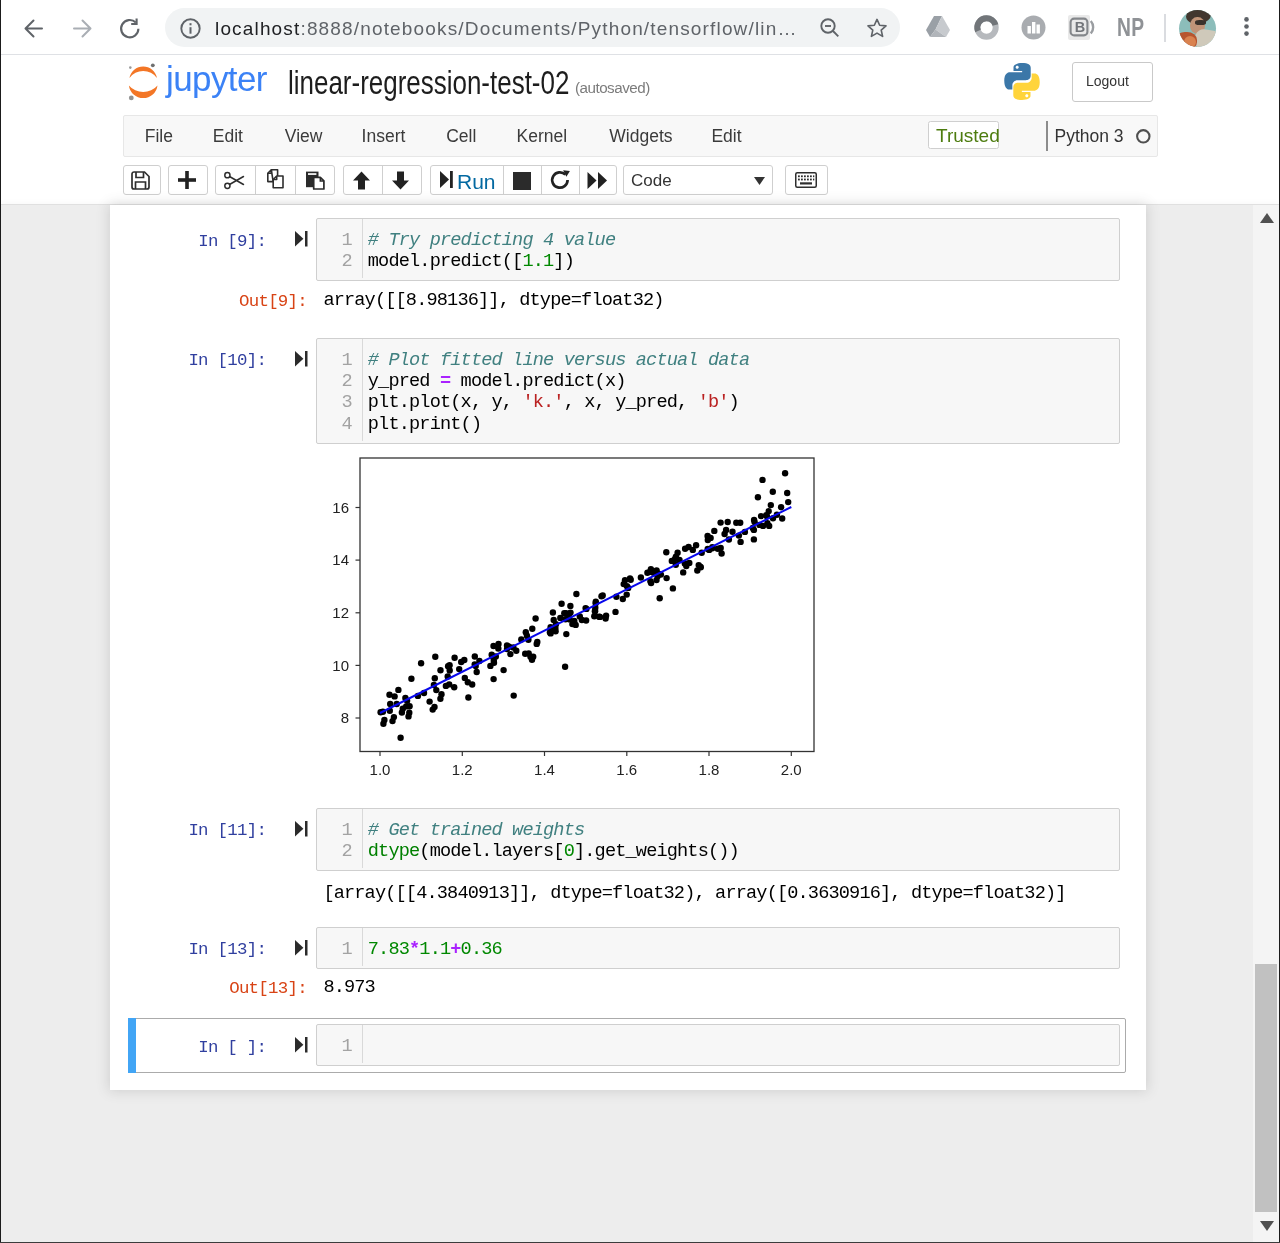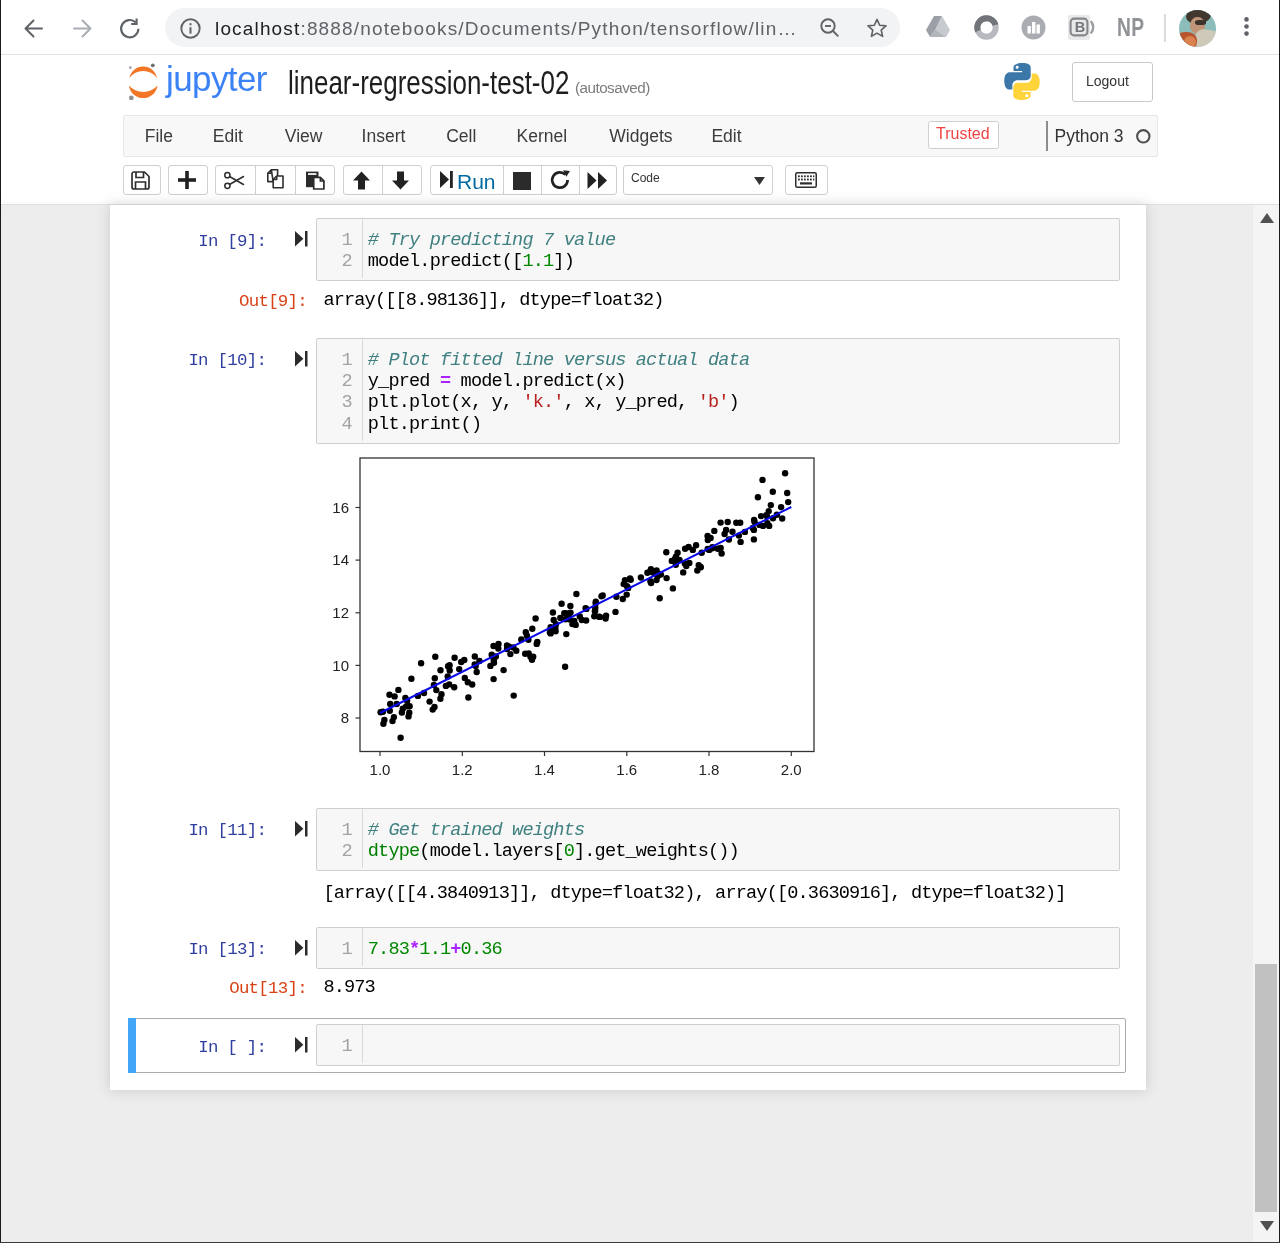--- a/index.html
+++ b/index.html
@@ -123,21 +123,21 @@
 <div class="abs" style="left:122.7px;top:114.6px;width:1033px;height:40.4px;background:#f8f8f8;border:1px solid #e7e7e7;border-radius:2px"></div>
 <div class="mi" style="left:144.8px;top:126px">File</div>
 <div class="mi" style="left:212.8px;top:126px">Edit</div>
 <div class="mi" style="left:284.8px;top:126px">View</div>
 <div class="mi" style="left:361.6px;top:126px">Insert</div>
 <div class="mi" style="left:446.2px;top:126px">Cell</div>
 <div class="mi" style="left:516.5px;top:126px">Kernel</div>
 <div class="mi" style="left:609.3px;top:126px">Widgets</div>
 <div class="mi" style="left:711.4px;top:126px">Edit</div>
 <div class="abs" style="left:928px;top:120.5px;width:68.5px;height:26px;border:1px solid #cfcfcf;border-radius:2.5px;background:#fff"></div>
-<div class="abs" style="left:936px;top:124.5px;font-size:16px;color:#ef4444">Trusted</div>
+<div class="abs" style="left:936px;top:124.5px;font-size:19px;color:#4d7c0f">Trusted</div>
 <div class="abs" style="left:1046px;top:121px;width:1.6px;height:30px;background:#8c8c8c"></div>
 <div class="mi" style="left:1054.5px;top:126px;color:#333">Python 3</div>
 <svg style="left:1136px;top:128.8px" width="14.6" height="14.6" viewBox="0 0 14.6 14.6">
   <circle cx="7.3" cy="7.3" r="6.2" fill="none" stroke="#4f4f4f" stroke-width="2.1"></circle>
 </svg>
 
 <div class="tbtn" style="left:122.8px;top:165.2px;width:36.5px"></div>
 <div class="tbtn" style="left:168.1px;top:165.2px;width:37.6px"></div>
 <div class="tbtn" style="left:214.5px;top:165.2px;width:118px"></div>
 <div class="abs" style="left:254.5px;top:166.2px;width:1px;height:28px;background:#cfcfcf"></div>
@@ -195,21 +195,21 @@
 <div class="abs" style="left:457px;top:170px;font-size:21px;color:#0369a1">Run</div>
 <div class="abs" style="left:512.5px;top:171.5px;width:18.5px;height:18.5px;background:#2b2b2b"></div>
 <svg style="left:550px;top:170px" width="20" height="20" viewBox="0 0 20 20" fill="none">
   <path d="M17.6 10 A7.7 7.7 0 1 1 15.4 4.6" stroke="#222" stroke-width="2.7"></path>
   <polygon points="13.1,0.3 19.9,0.9 16.4,6.8" fill="#222"></polygon>
 </svg>
 <svg style="left:587px;top:171.5px" width="21" height="17" viewBox="0 0 21 17" fill="#222">
   <polygon points="0.5,0 9.5,8.5 0.5,17"></polygon>
   <polygon points="11,0 20,8.5 11,17"></polygon>
 </svg>
-<div class="abs" style="left:631px;top:170.5px;font-size:12px;color:#333">Code</div>
+<div class="abs" style="left:631px;top:170.5px;font-size:17px;color:#333">Code</div>
 <svg style="left:754px;top:176.5px" width="11" height="8" viewBox="0 0 11 8" fill="#333">
   <polygon points="0,0 11,0 5.5,8"></polygon>
 </svg>
 
 <svg style="left:795px;top:172px" width="22" height="16" viewBox="0 0 22 16" fill="none">
   <rect x="0.75" y="0.75" width="20.5" height="14.5" rx="1.5" stroke="#2e2e2e" stroke-width="1.5"></rect>
   <g fill="#2e2e2e">
     <rect x="3" y="3.4" width="1.8" height="1.8"></rect>
       <rect x="6" y="3.4" width="1.8" height="1.8"></rect>
       <rect x="9" y="3.4" width="1.8" height="1.8"></rect>
@@ -231,21 +231,21 @@
 
 <div class="ibox" style="left:315.6px;top:218px;width:802.4px;height:61.2px"></div>
 <div class="gsep" style="left:362.2px;top:219px;height:59.2px"></div>
 <div class="gnum" style="left:316.7px;top:230.1px">1</div>
 <div class="gnum" style="left:316.7px;top:251.4px">2</div>
 <div class="abs p inp" style="left:198.2px;top:230.5px">In [9]:</div>
 <svg style="left:294.5px;top:231.2px" width="12.5" height="15.5" viewBox="0 0 12.5 15.5">
     <polygon points="0,0 8.4,7.75 0,15.5" fill="#2b2b2b"></polygon>
     <rect x="10" y="0" width="2.5" height="15.5" fill="#2b2b2b"></rect>
   </svg>
-<div class="abs m" style="left:367.8px;top:230.1px"><span class="c-com"># Try predicting 7 value</span></div>
+<div class="abs m" style="left:367.8px;top:230.1px"><span class="c-com"># Try predicting 4 value</span></div>
 <div class="abs m" style="left:367.8px;top:251.4px">model.predict([<span class="c-num">1.1</span>])</div>
 <div class="abs p outp" style="left:239.0px;top:290.8px">Out[9]:</div>
 <div class="abs m" style="left:323.4px;top:290.4px">array([[8.98136]], dtype=float32)</div>
 <div class="ibox" style="left:315.6px;top:338.4px;width:802.4px;height:103.8px"></div>
 <div class="gsep" style="left:362.2px;top:339.4px;height:101.8px"></div>
 <div class="gnum" style="left:316.7px;top:349.6px">1</div>
 <div class="gnum" style="left:316.7px;top:370.9px">2</div>
 <div class="gnum" style="left:316.7px;top:392.2px">3</div>
 <div class="gnum" style="left:316.7px;top:413.5px">4</div>
 <div class="abs p inp" style="left:188.4px;top:350.0px">In [10]:</div>

